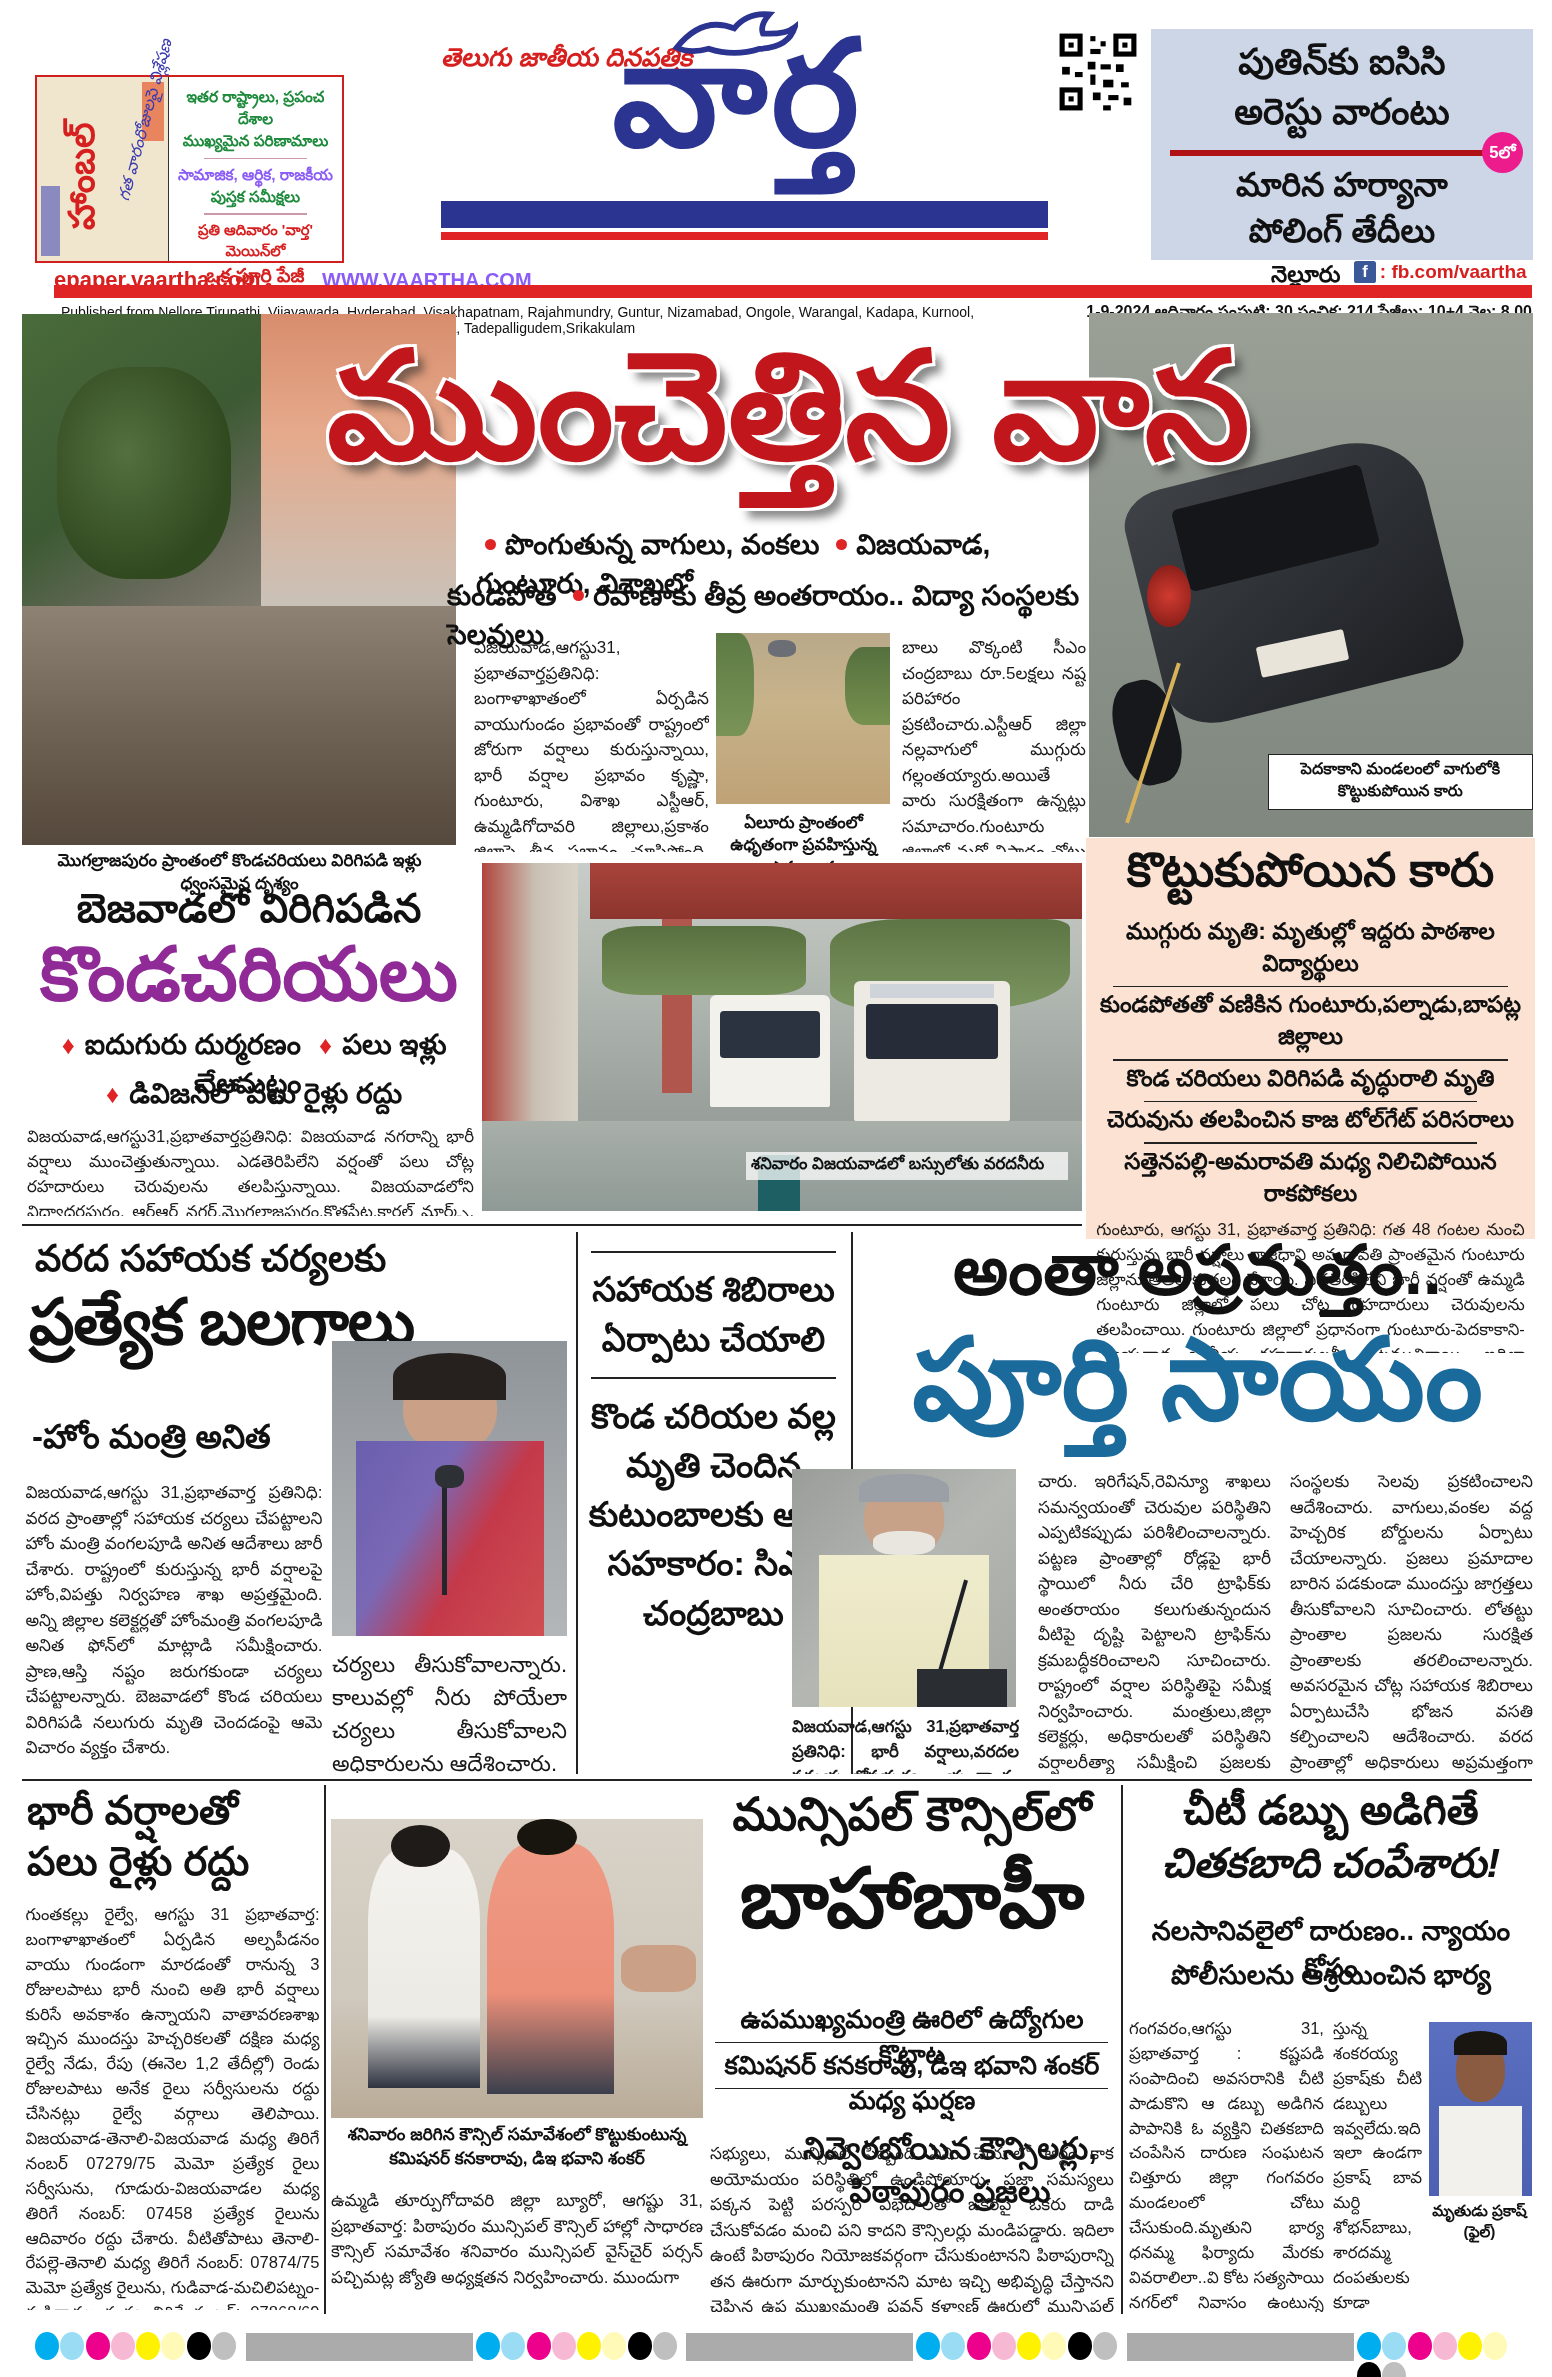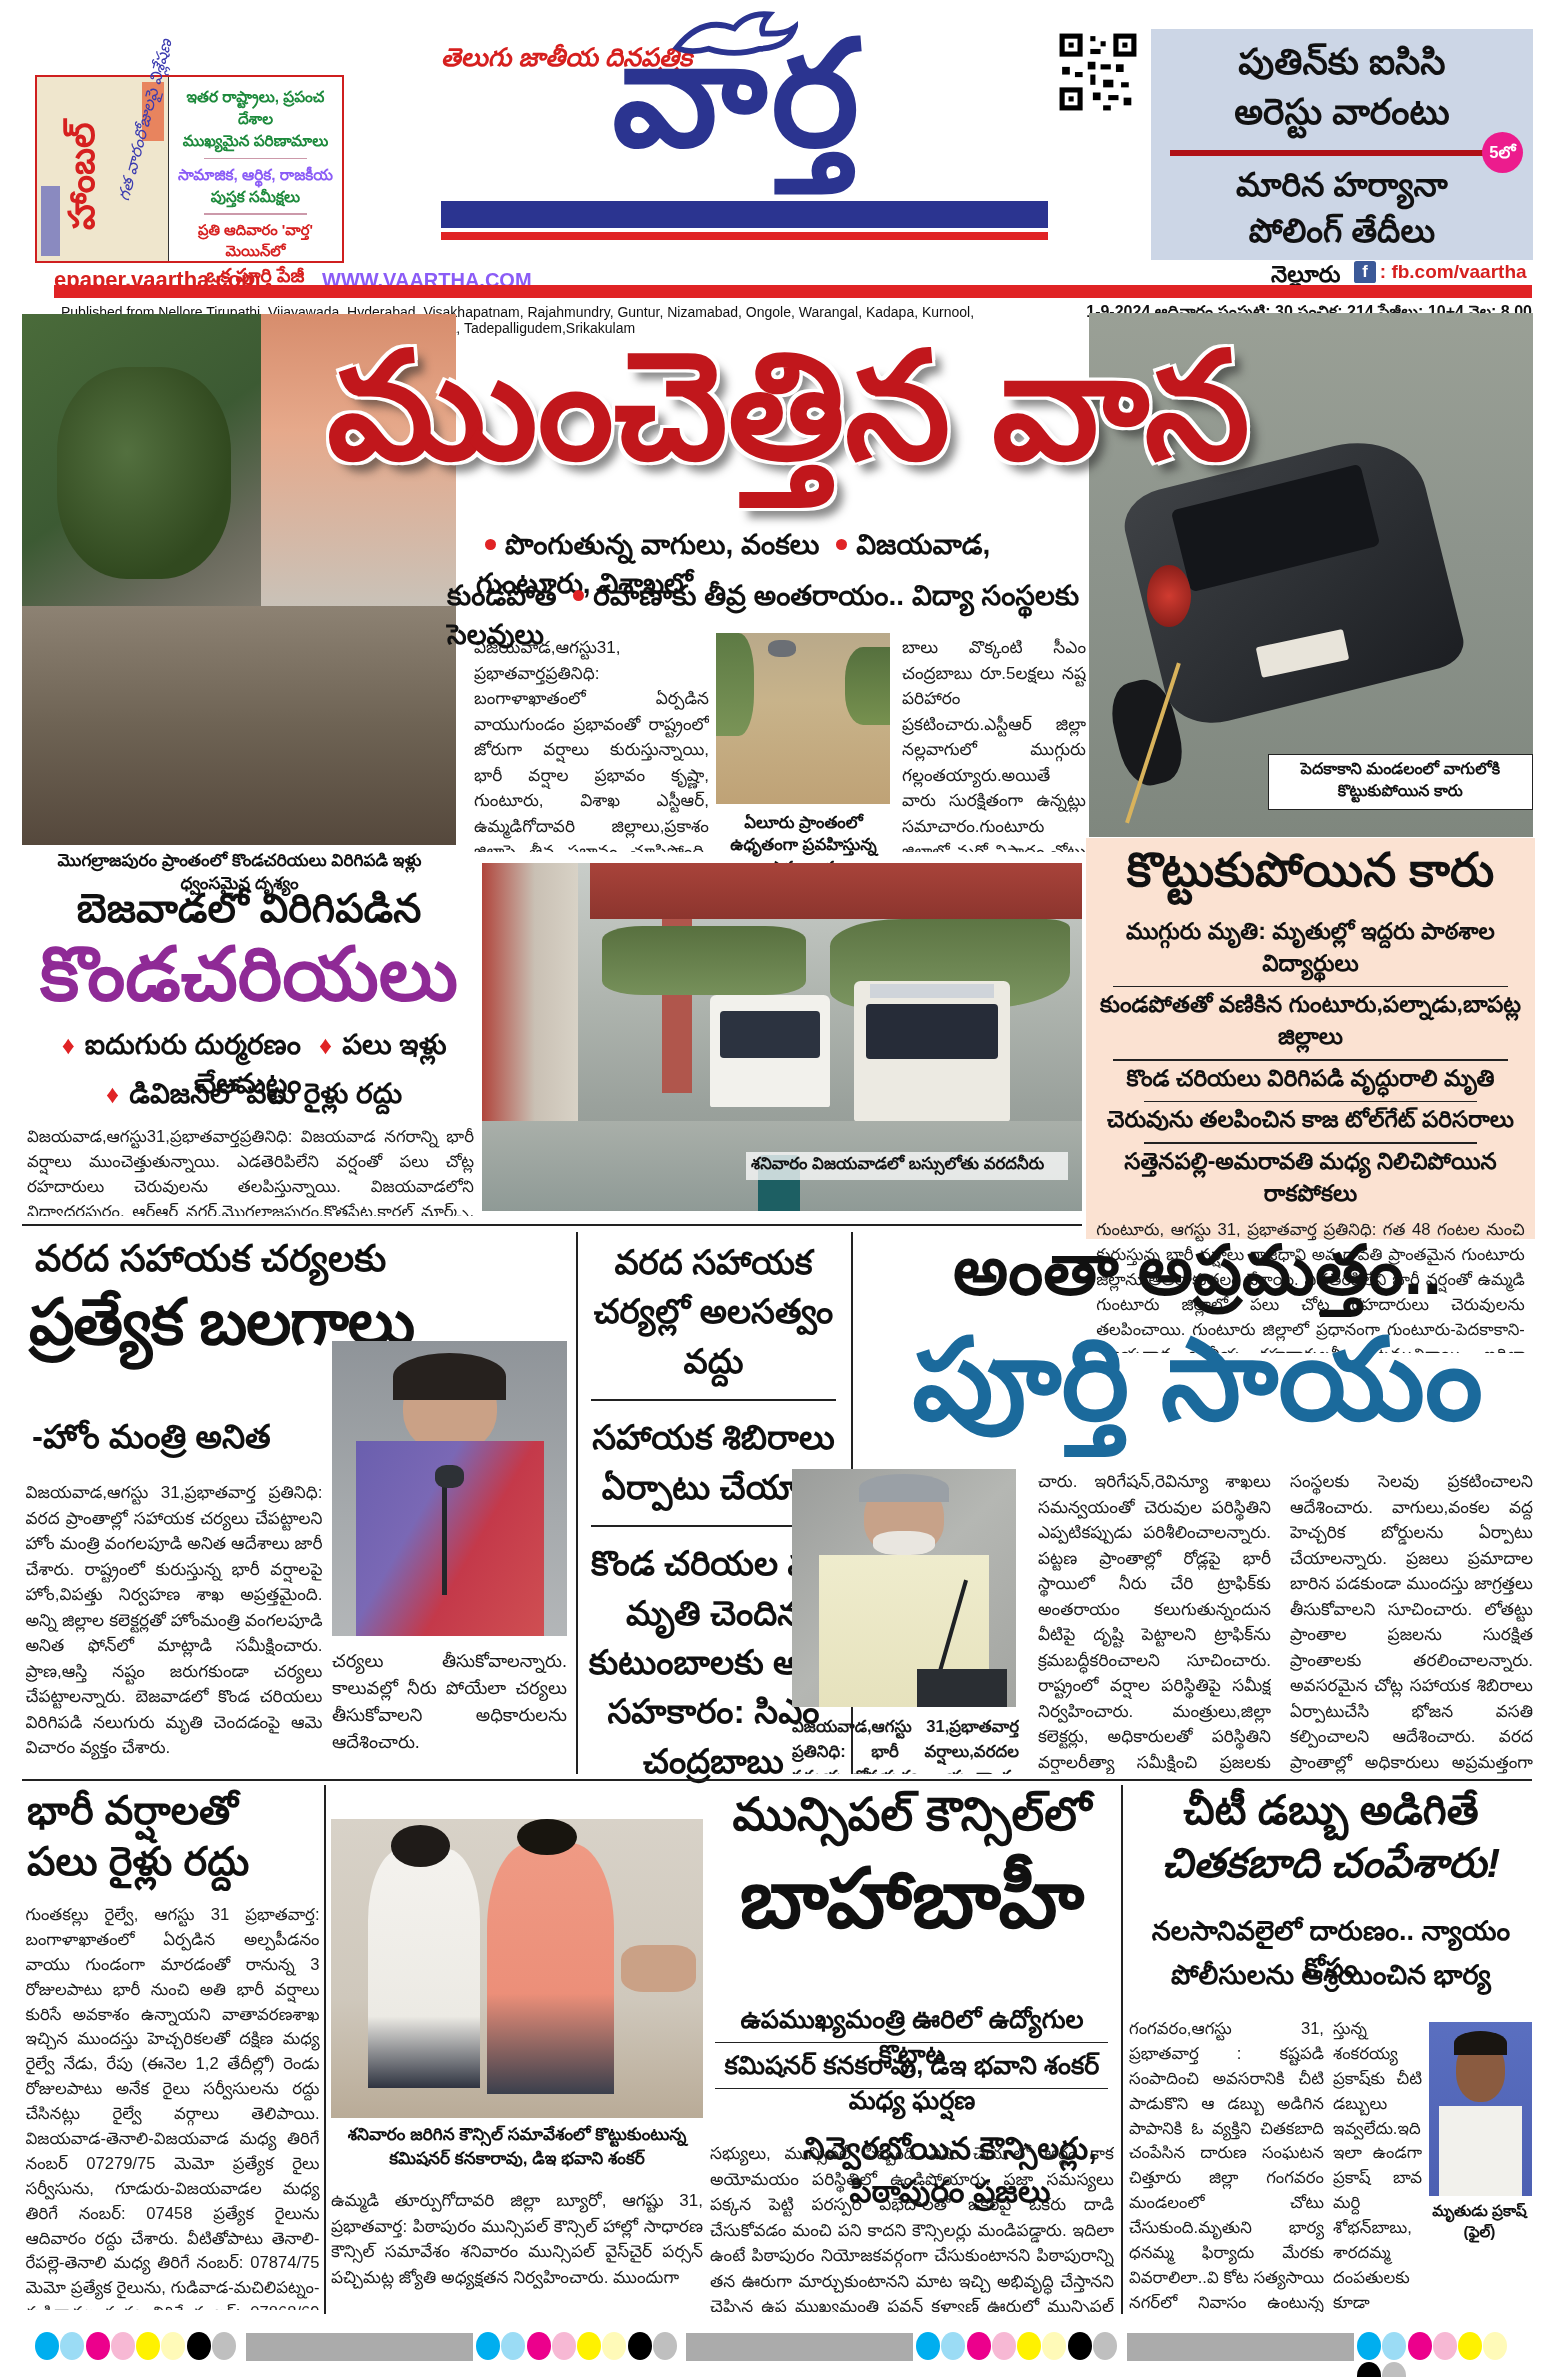--- a/index.html
+++ b/index.html
@@ -211,26 +211,25 @@
 
   <div class="ph" style="left:332px;top:1341px;width:235px;height:295px;background:linear-gradient(180deg,#8f9499 0%,#a6aaad 60%,#b3b6b8 100%);">
     <div class="abs" style="left:30%;top:8%;width:40%;height:30%;background:#caa186;border-radius:46%;"></div>
     <div class="abs" style="left:26%;top:4%;width:48%;height:16%;background:#26211e;border-radius:50% 50% 0 0;"></div>
     <div class="abs" style="left:10%;top:34%;width:80%;height:66%;background:linear-gradient(120deg,#6a5fae 0%,#7a68b5 35%,#c4394a 60%,#cf4f52 100%);"></div>
     <div class="abs" style="left:47%;top:46%;width:4.5px;height:40%;background:#23262a;"></div>
     <div class="abs" style="left:44%;top:42%;width:12%;height:8%;background:#2d3136;border-radius:40%;"></div>
   </div>
 
   <div class="abs j body-txt" style="left:25.5px;top:1480px;width:297px;height:292px;font-size:17px;overflow:hidden;">విజయవాడ,ఆగస్టు 31,ప్రభాతవార్త ప్రతినిధి: వరద ప్రాంతాల్లో సహాయక చర్యలు చేపట్టాలని హోం మంత్రి వంగలపూడి అనిత ఆదేశాలు జారీ చేశారు. రాష్ట్రంలో కురుస్తున్న భారీ వర్షాలపై హోం,విపత్తు నిర్వహణ శాఖ అప్రత్తమైంది. అన్ని జిల్లాల కలెక్టర్లతో హోంమంత్రి వంగలపూడి అనిత ఫోన్‌లో మాట్లాడి సమీక్షించారు. ప్రాణ,ఆస్తి నష్టం జరుగకుండా చర్యలు చేపట్టాలన్నారు. బెజవాడలో కొండ చరియలు విరిగిపడి నలుగురు మృతి చెందడంపై ఆమె విచారం వ్యక్తం చేశారు.</div>
-  <div class="abs j body-txt" style="left:332px;top:1648px;width:235px;height:125px;font-size:18px;overflow:hidden;">చర్యలు తీసుకోవాలన్నారు. కాలువల్లో నీరు పోయేలా చర్యలు తీసుకోవాలని అధికారులను ఆదేశించారు.</div>
+  <div class="abs j body-txt" style="left:332px;top:1648px;width:235px;height:125px;font-size:22px;overflow:hidden;">చర్యలు తీసుకోవాలన్నారు. కాలువల్లో నీరు పోయేలా చర్యలు తీసుకోవాలని అధికారులను ఆదేశించారు.</div>
 
   <div class="vrule" style="left:576px;top:1232px;height:542px;"></div>
 
   <div class="abs" style="left:586px;top:1238px;width:255px;">
-    <div class="c b" style="font-size:34px;line-height:1.45;">వరద సహాయక చర్యల్లో అలసత్వం వద్దు</div>
     <div class="subrule" style="width:96%;margin:12.8px auto;"></div>
     <div class="c b" style="font-size:34px;line-height:1.45;">సహాయక శిబిరాలు ఏర్పాటు చేయాలి</div>
     <div class="subrule" style="width:96%;margin:12.8px auto;"></div>
     <div class="c b" style="font-size:34px;line-height:1.45;">కొండ చరియల వల్ల మృతి చెందిన కుటుంబాలకు ఆర్థిక సహకారం: సిఎం చంద్రబాబు</div>
   </div>
 
   <div class="vrule" style="left:851px;top:1232px;height:542px;"></div>
 
   <div class="abs b c" style="left:862px;top:1231px;width:671px;font-size:69px;">అంతా అప్రమత్తం..</div>
   <div class="abs b c" style="left:859px;top:1314px;width:677px;font-size:114px;color:#1b6a9c;">పూర్తి సాయం</div>

